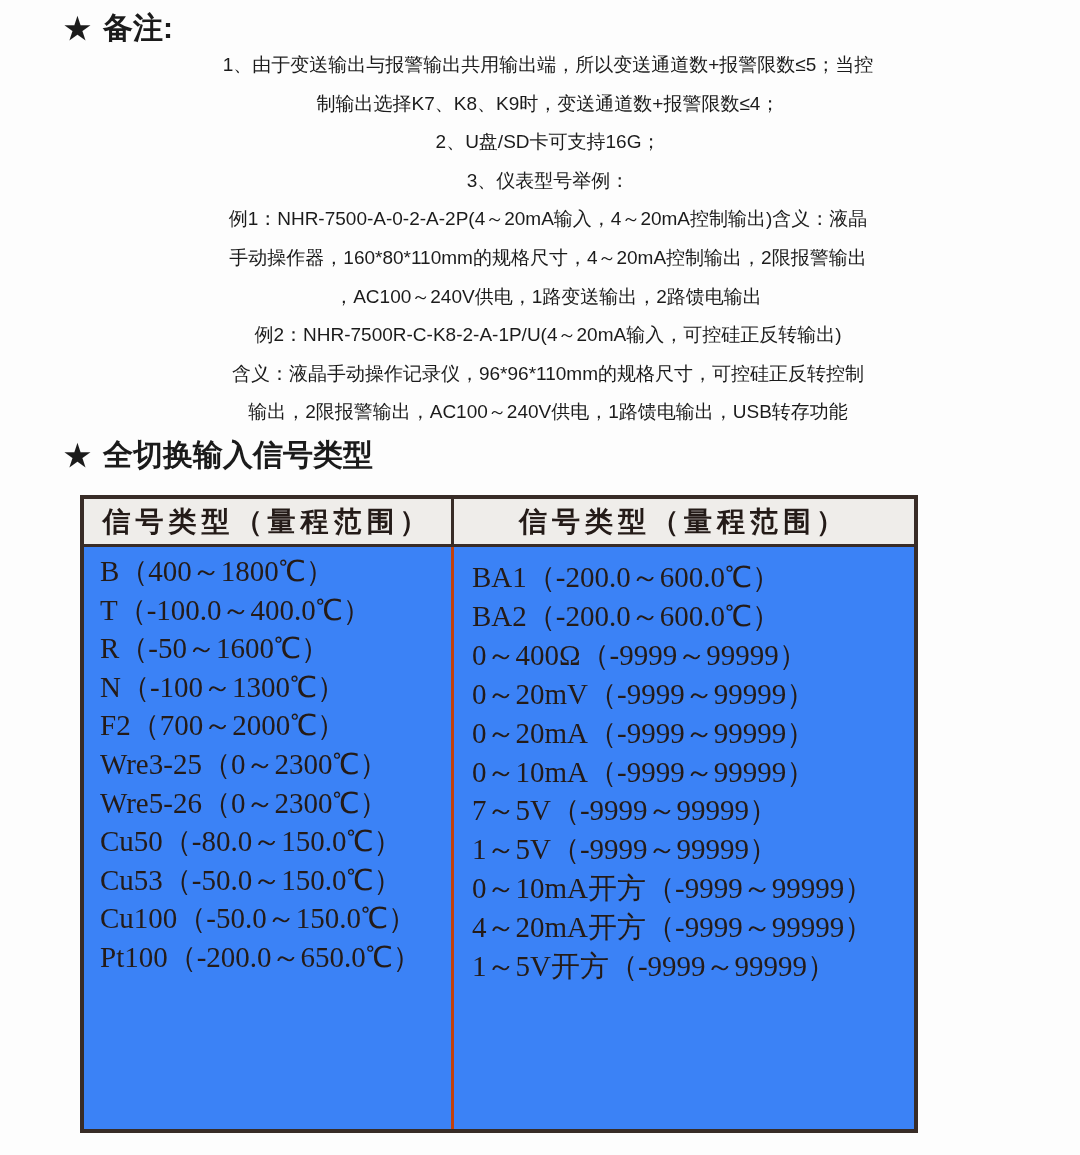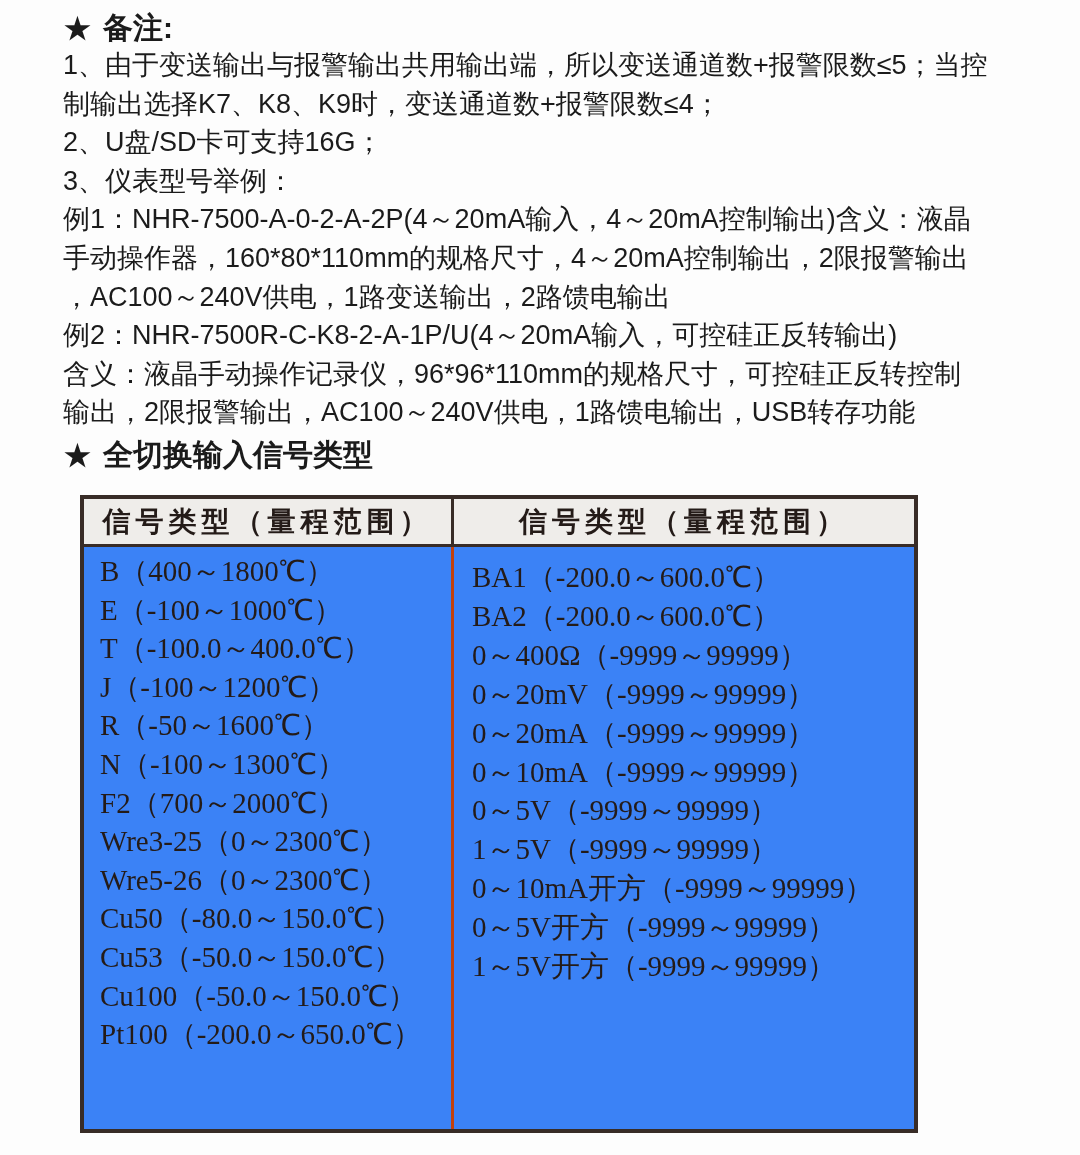--- a/index.html
+++ b/index.html
@@ -15,22 +15,23 @@
   
   .notes-title {
     position:absolute; left:64px; top:8px;
     font-size:30px; font-weight:bold;
     display:flex; align-items:center;
   }
   .star { margin-right:12px; font-size:30px; line-height:1; }
   .notes-lines {
     position:absolute; left:63px; top:46px;
     width:970px;
-    font-size:27px; line-height:38.6px;
+    font-size:19px; line-height:38.6px;
     white-space:nowrap;
+    text-align:center;
   }
 
   
   .sig-title {
     position:absolute; left:64px; top:435px;
     font-size:30px; font-weight:bold;
     display:flex; align-items:center;
   }
 
   .sigtable {
@@ -97,42 +98,40 @@
   </div>
 
   <div class="sigtable">
     <div class="sig-header">
       <div class="sig-hcell left">信号类型（量程范围）</div>
       <div class="sig-hcell right">信号类型（量程范围）</div>
     </div>
     <div class="sig-body">
       <div class="sig-col left">
         <div class="sig-row">B（400～1800℃）</div>
-        <div class="sig-row">E（-100～1000℃）</div>
         <div class="sig-row">T（-100.0～400.0℃）</div>
-        <div class="sig-row">J（-100～1200℃）</div>
         <div class="sig-row">R（-50～1600℃）</div>
         <div class="sig-row">N（-100～1300℃）</div>
         <div class="sig-row">F2（700～2000℃）</div>
         <div class="sig-row">Wre3-25（0～2300℃）</div>
         <div class="sig-row">Wre5-26（0～2300℃）</div>
         <div class="sig-row">Cu50（-80.0～150.0℃）</div>
         <div class="sig-row">Cu53（-50.0～150.0℃）</div>
         <div class="sig-row">Cu100（-50.0～150.0℃）</div>
         <div class="sig-row">Pt100（-200.0～650.0℃）</div>
       </div>
       <div class="sig-col right">
         <div class="sig-row">BA1（-200.0～600.0℃）</div>
         <div class="sig-row">BA2（-200.0～600.0℃）</div>
         <div class="sig-row">0～400Ω（-9999～99999）</div>
         <div class="sig-row">0～20mV（-9999～99999）</div>
         <div class="sig-row">0～20mA（-9999～99999）</div>
         <div class="sig-row">0～10mA（-9999～99999）</div>
-        <div class="sig-row">0～5V（-9999～99999）</div>
+        <div class="sig-row">7～5V（-9999～99999）</div>
         <div class="sig-row">1～5V（-9999～99999）</div>
         <div class="sig-row">0～10mA开方（-9999～99999）</div>
-        <div class="sig-row">0～5V开方（-9999～99999）</div>
+        <div class="sig-row">4～20mA开方（-9999～99999）</div>
         <div class="sig-row">1～5V开方（-9999～99999）</div>
       </div>
     </div>
   </div>
 
 </div>
 
 </body></html>

